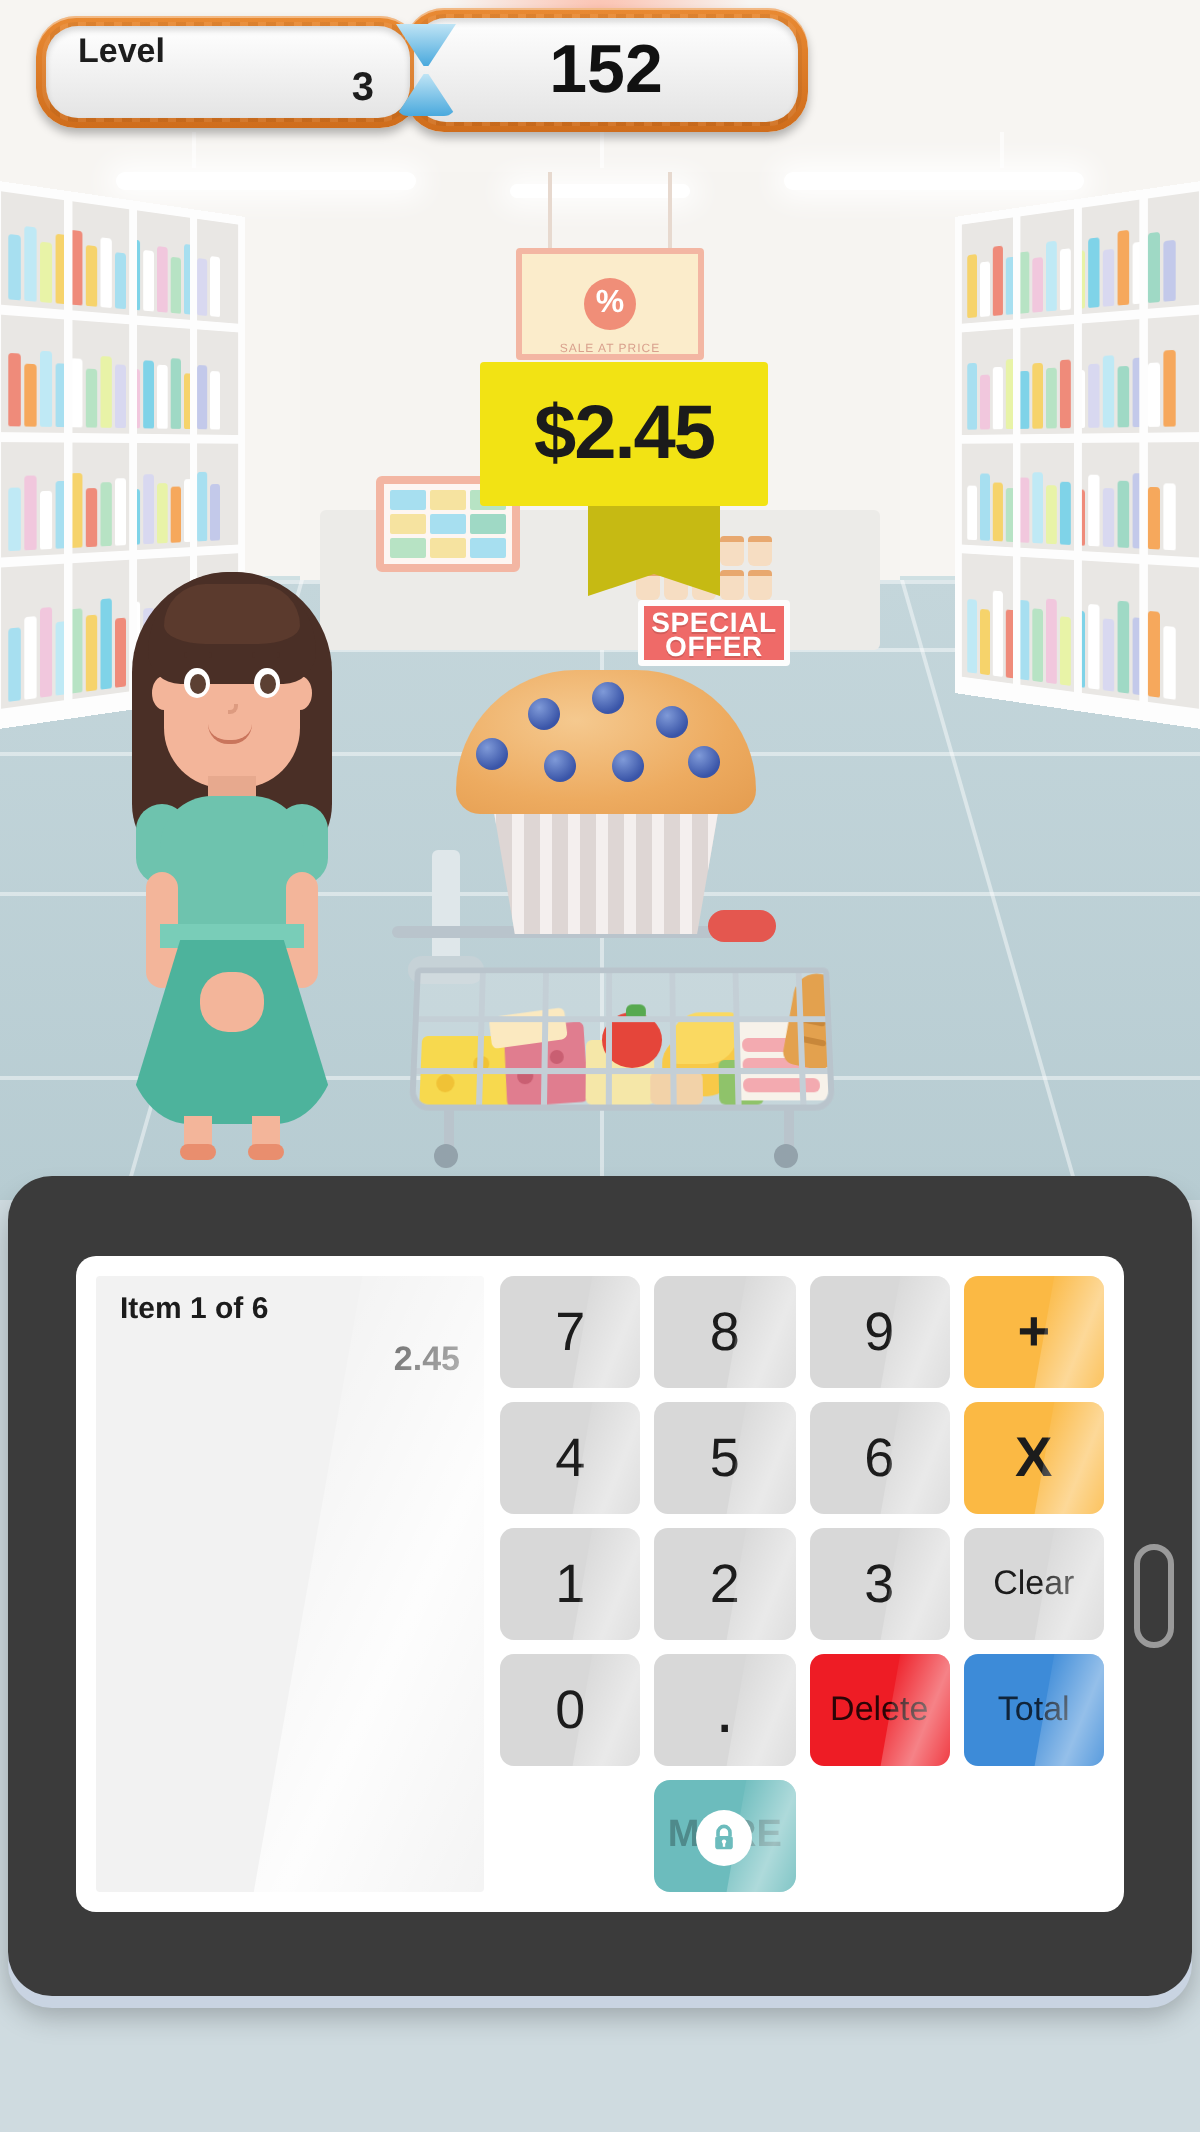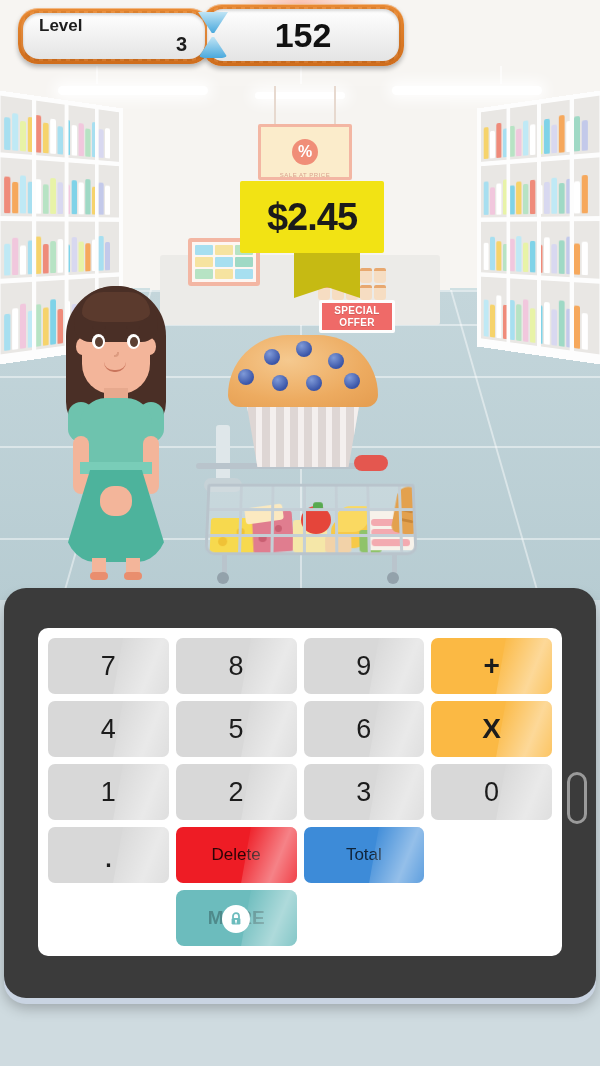--- a/index.html
+++ b/index.html
@@ -44,21 +44,21 @@
   .hang-card { position: absolute; inset: 0; background: #fbeccb; border: 3px solid #f3b6a3; border-radius: 2px; }
   .hang-pct { position: absolute; left: 50%; top: 50%; transform: translate(-50%,-50%);
               width: 26px; height: 26px; border-radius: 50%; background: #f08e78;
               color: #fff; font-size: 16px; font-weight: bold; text-align: center; line-height: 26px; }
   .hang-sub { position: absolute; left: 0; right: 0; bottom: 2px; text-align: center;
               font-size: 6px; color: #d9a08d; letter-spacing: .5px; }
 
   
   .offer { position: absolute; left: 319px; top: 300px; width: 76px; height: 33px;
            background: #ef6a68; border: 3px solid #fdfdfd; border-radius: 2px;
-           color: #fff; font-weight: bold; font-size: 10px; line-height: 12px;
+           color: #fff; font-weight: bold; font-size: 14px; line-height: 12px;
            display: flex; flex-direction: column; align-items: center; justify-content: center;
            letter-spacing: .3px; text-shadow: 0 1px 0 rgba(0,0,0,.12); }
   .shelf-small { position: absolute; left: 188px; top: 238px; width: 72px; height: 48px;
                  background: #fdf6f2; border: 4px solid #f3b6a3; border-radius: 3px;
                  display: grid; grid-template-columns: 1fr 1fr 1fr; gap: 2px; padding: 3px; }
   .shelf-small i { display: block; border-radius: 1px; }
   .jars { position: absolute; left: 318px; top: 252px; width: 80px; height: 48px;
           display: flex; flex-wrap: wrap; gap: 2px; align-content: flex-end; }
   .jar { width: 12px; height: 15px; border-radius: 2px 2px 3px 3px; background: #f6ddc2; border-top: 3px solid #e8a86f; }
 
@@ -561,35 +561,40 @@
     </div>
 
   </div>
 
   <div class="tablet-stand"></div>
   <div class="tablet"></div>
   <div class="side-btn"></div>
 
   <div class="screen">
 
+    <div class="display">
+      <div class="disp-item">Item 1 of 6</div>
+      <div class="disp-amount">2.45</div>
+    </div>
 
     <div class="keypad">
       <button class="key">7</button>
       <button class="key">8</button>
       <button class="key">9</button>
       <button class="key op">+</button>
 
       <button class="key">4</button>
       <button class="key">5</button>
       <button class="key">6</button>
       <button class="key op">X</button>
 
       <button class="key">1</button>
       <button class="key">2</button>
       <button class="key">3</button>
+      <button class="key word">Clear</button>
 
       <button class="key">0</button>
       <button class="key dot">.</button>
       <button class="key word red">Delete</button>
       <button class="key word blue">Total</button>
 
       <div class="act-row-wrap">
         <div class="spacer"></div>
         <button class="key action teal">
           <span>MORE</span>

